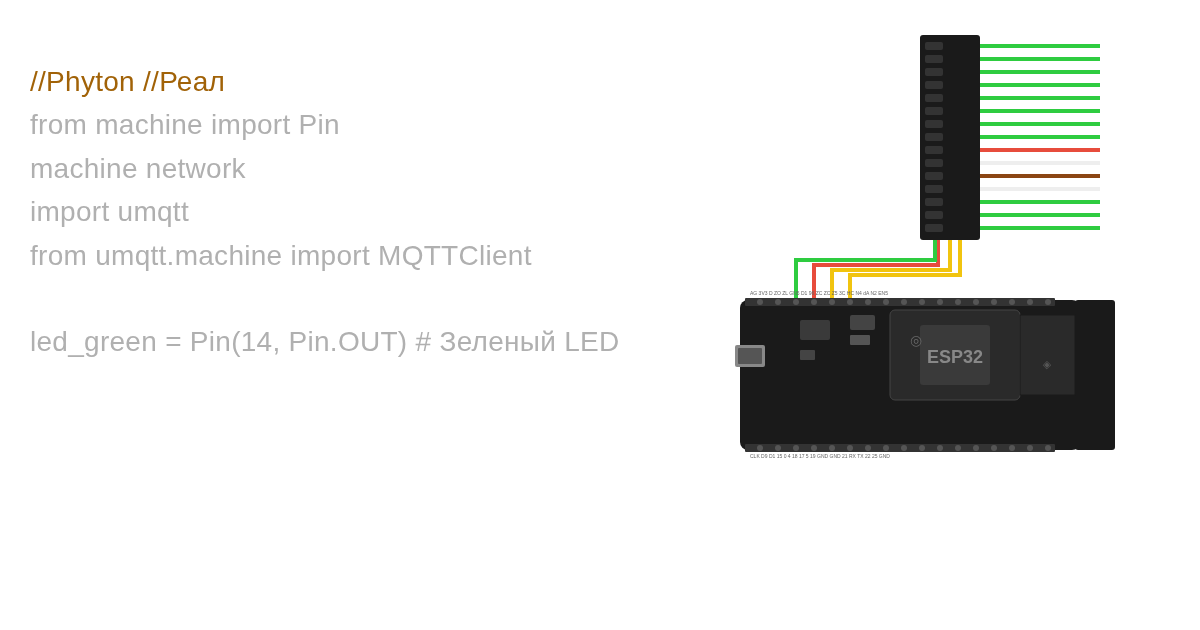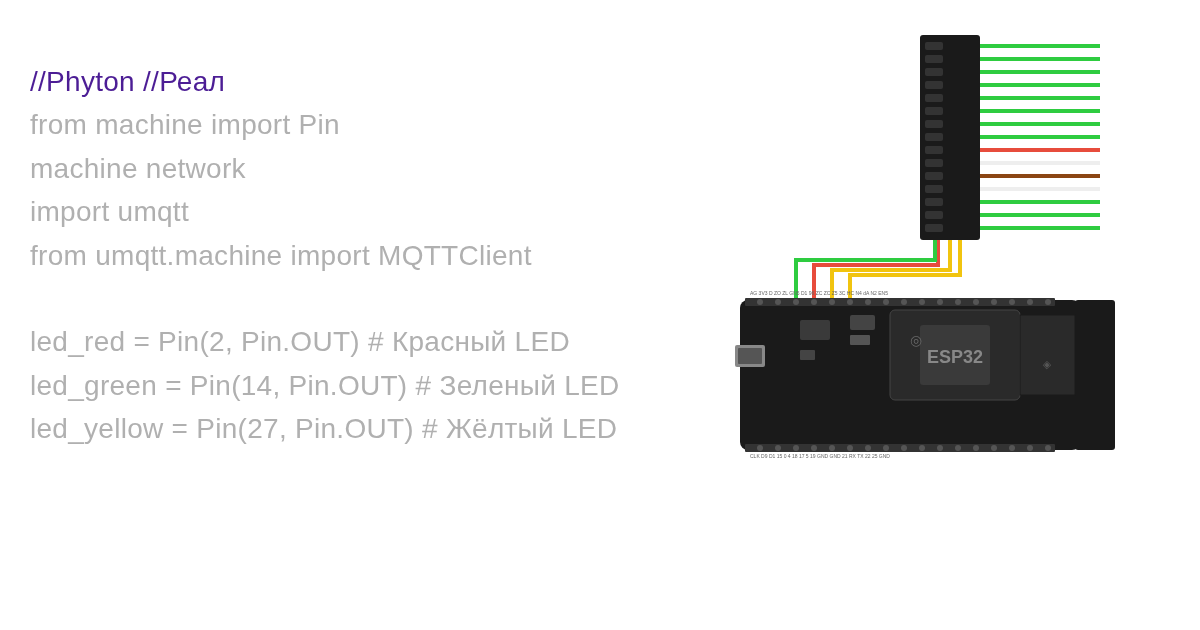--- a/index.html
+++ b/index.html
@@ -22,21 +22,21 @@
       line-height: 1.55;
       letter-spacing: 0.01em;
     }
 
     .code-line {
       display: block;
       white-space: nowrap;
     }
 
     .code-line.comment {
-      color: #4c1d95;
+      color: #a16207;
     }
 
     .code-line.empty {
       display: block;
       height: 1.55em;
     }
 
     
     .board-area {
       position: absolute;
@@ -59,23 +59,21 @@
 </head>
 <body>
 
 <div class="code-section">
   <span class="code-line comment">//Phyton          //Реал</span>
   <span class="code-line">from machine import Pin</span>
   <span class="code-line">machine network</span>
   <span class="code-line">import umqtt</span>
   <span class="code-line">from umqtt.machine import MQTTClient</span>
   <span class="code-line empty">&nbsp;</span>
-  <span class="code-line">led_red =    Pin(2,  Pin.OUT)  # Красный LED</span>
   <span class="code-line">led_green =  Pin(14, Pin.OUT)  # Зеленый LED</span>
-  <span class="code-line">led_yellow = Pin(27, Pin.OUT)  # Жёлтый  LED</span>
   <span class="code-line empty">&nbsp;</span>
 </div>
 
 <div class="board-area">
   <svg class="wires-svg" viewBox="0 0 420 480" xmlns="http://www.w3.org/2000/svg">
 
     <rect x="200" y="5" width="60" height="205" rx="3" fill="#1a1a1a"></rect>
 
     <rect x="205" y="12" width="18" height="8" rx="2" fill="#333"></rect>
     <rect x="205" y="25" width="18" height="8" rx="2" fill="#333"></rect>

